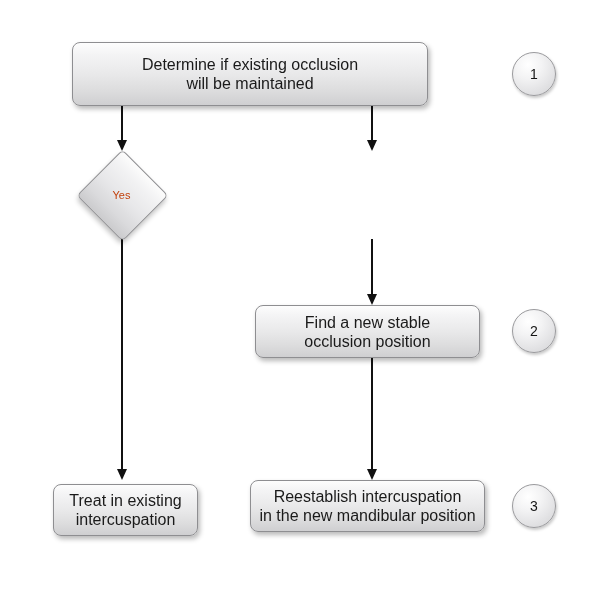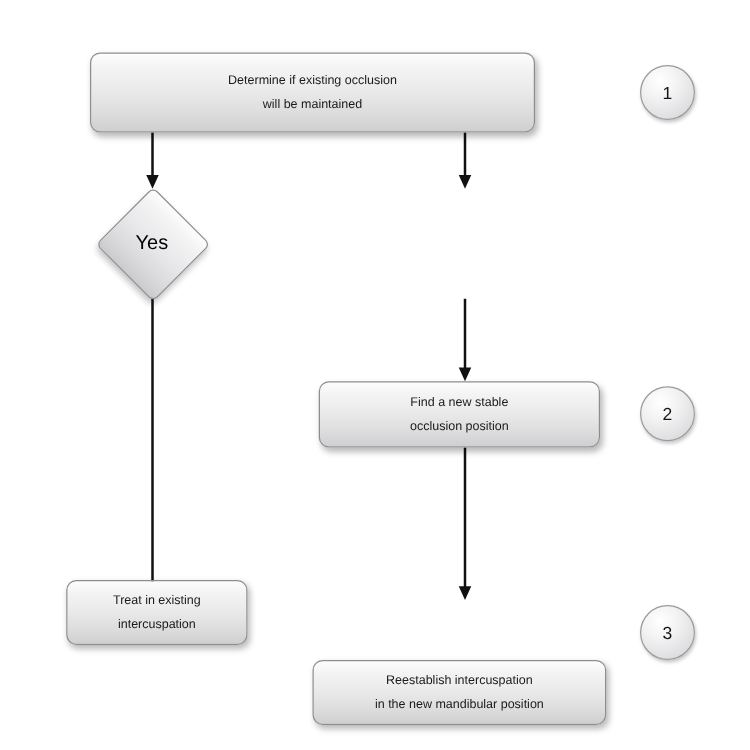--- a/index.html
+++ b/index.html
@@ -37,21 +37,21 @@
   }
 
   
   .box {
     border-radius: 8px;
     box-shadow: 2px 3px 5px rgba(0,0,0,0.28);
   }
   .box .box-label {
     display: block;
     width: 100%;
-    font-size: 10px;
+    font-size: 16px;
     line-height: 19px;
     white-space: pre-line;
     padding: 0 8px;
     box-sizing: border-box;
   }
 
   
   .diamond-wrap {
     position: absolute;
   }
@@ -74,22 +74,22 @@
   }
   .diamond-text {
     position: absolute;
     left: 0;
     top: 0;
     width: 100%;
     height: 100%;
     display: flex;
     align-items: center;
     justify-content: center;
-    font-size: 16px;
-    color: #000000;
+    font-size: 11px;
+    color: #c2410c;
     z-index: 2;
   }
 
   
   .marker {
     position: absolute;
     width: 44px;
     height: 44px;
     border-radius: 50%;
     background: radial-gradient(circle at 36% 28%,
@@ -168,26 +168,26 @@
     <div class="diamond-shape"></div>
     <div class="diamond-text">Yes</div>
   </div>
 
 
   <div class="node box" style="left:255px; top:305px; width:225px; height:53px;">
     <span class="box-label">Find a new stable
 occlusion position</span>
   </div>
 
-  <div class="node box" style="left:53px; top:464px; width:145px; height:52px;">
+  <div class="node box" style="left:53px; top:484px; width:145px; height:52px;">
     <span class="box-label">Treat in existing
 intercuspation</span>
   </div>
 
-  <div class="node box" style="left:250px; top:480px; width:235px; height:52px;margin-top:48px;">
+  <div class="node box" style="left:250px; top:480px; width:235px; height:52px;">
     <span class="box-label">Reestablish intercuspation
 in the new mandibular position</span>
   </div>
 
   <div class="marker" style="left:512px; top:52px;">
     <span>1</span>
   </div>
 
   <div class="marker" style="left:512px; top:309px;">
     <span>2</span>

